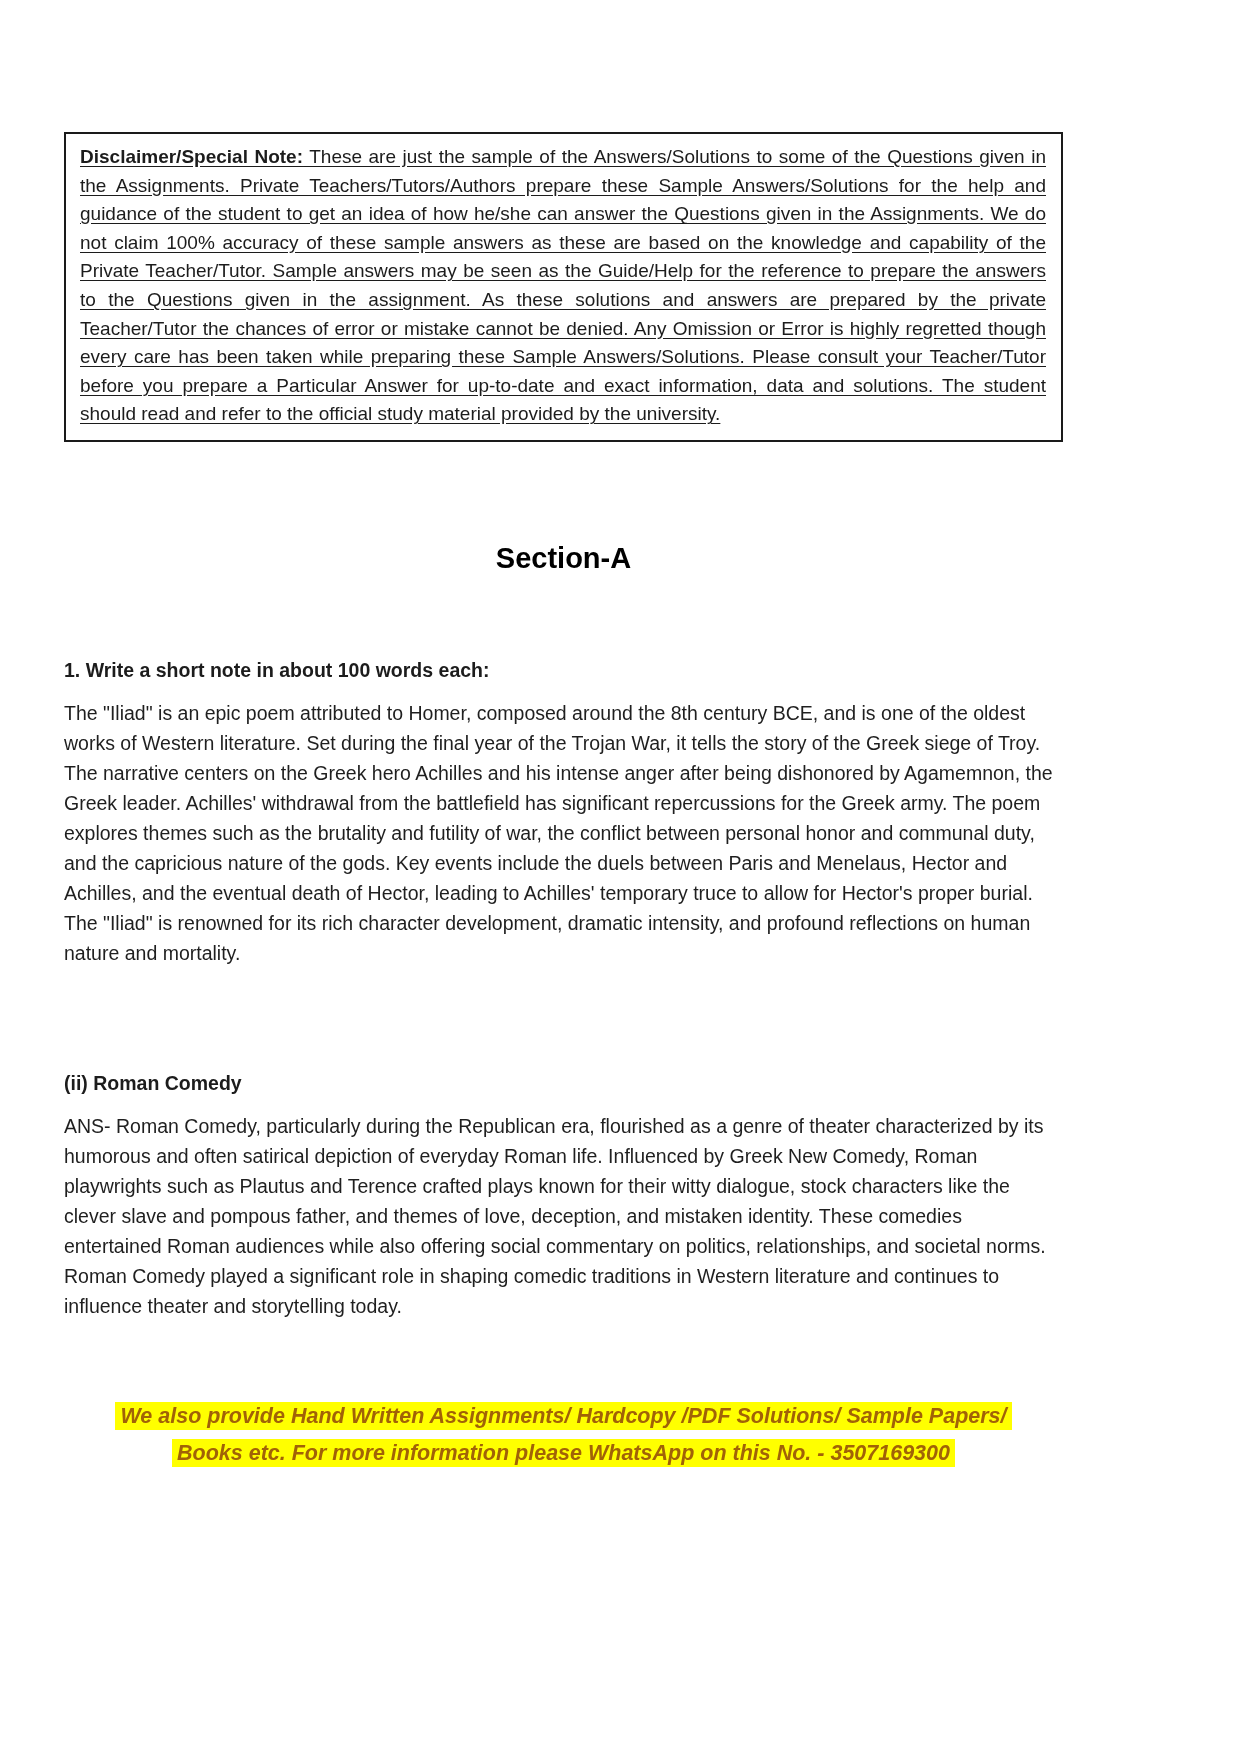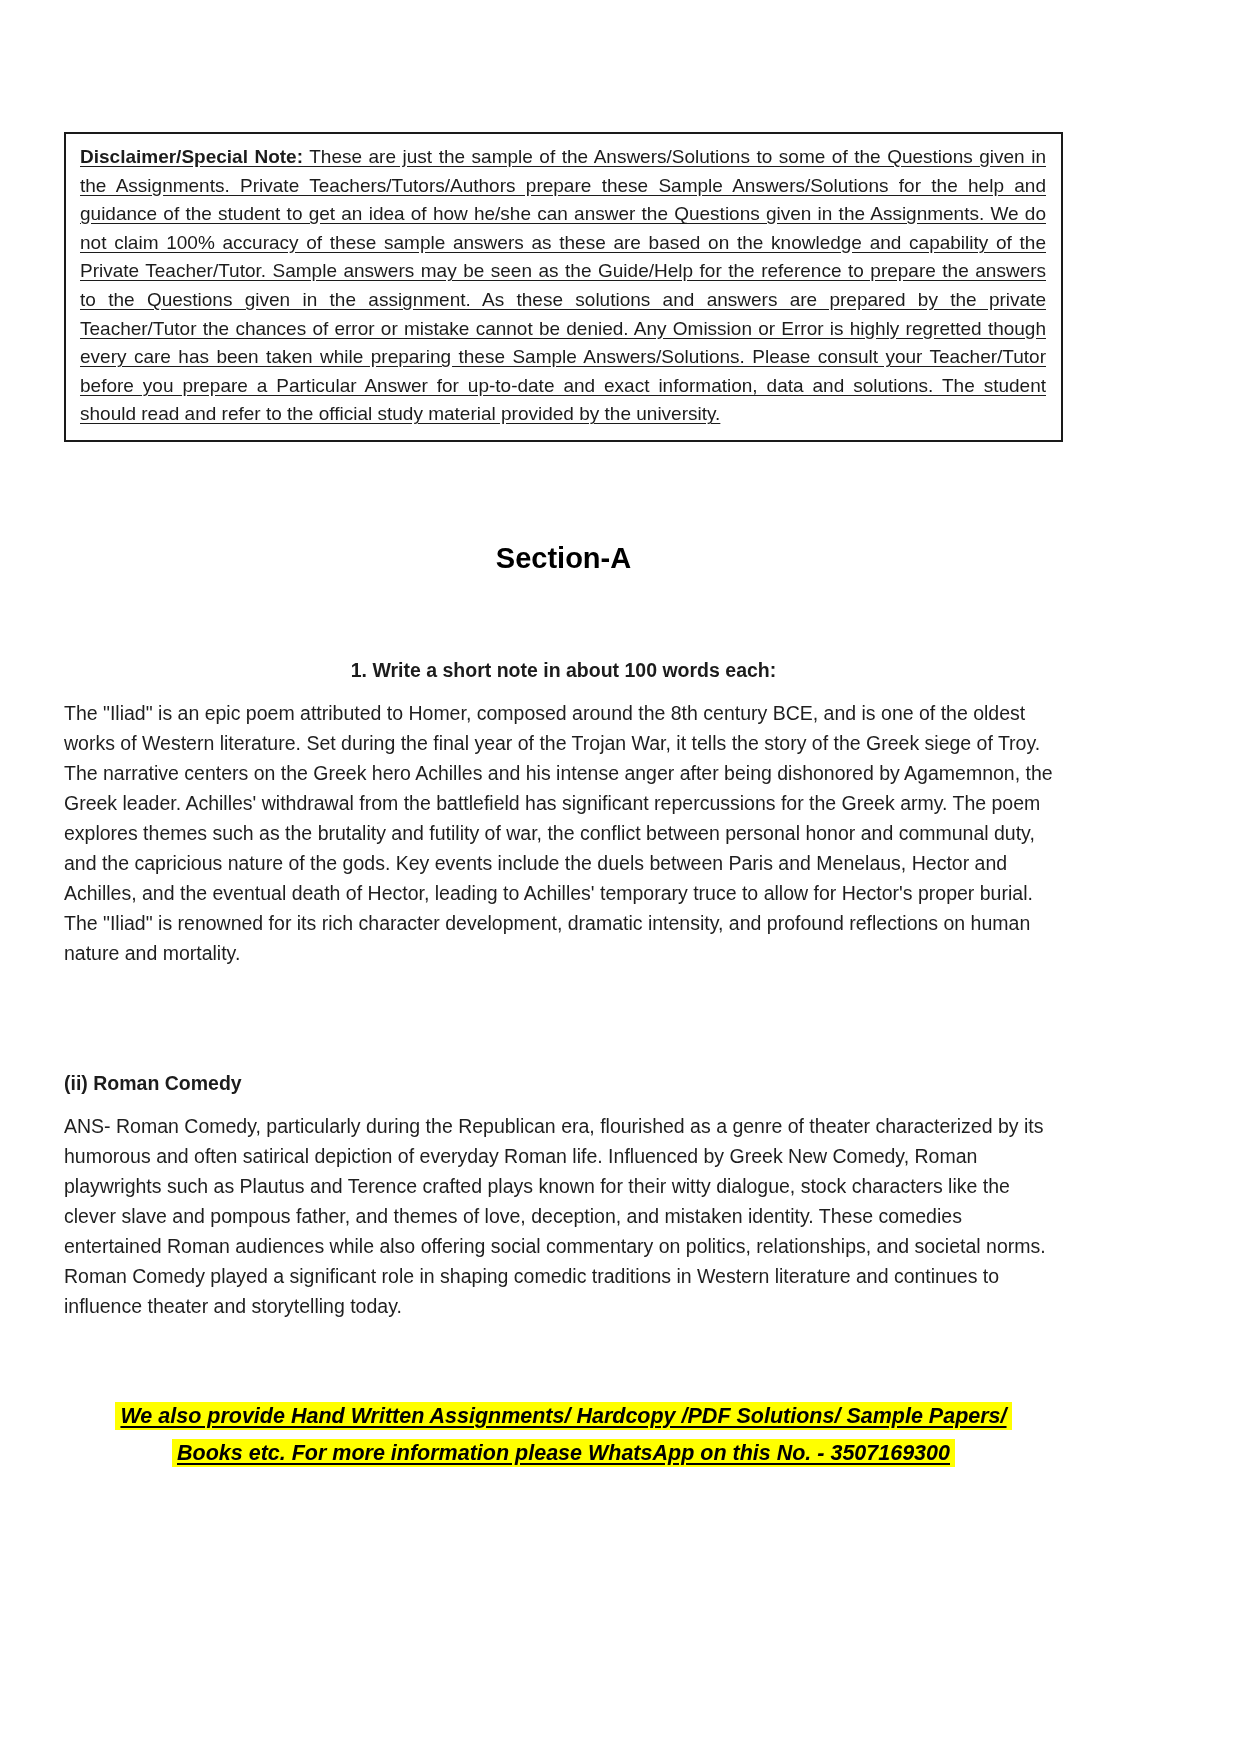--- a/index.html
+++ b/index.html
@@ -38,21 +38,20 @@
     margin-top: 100px;
     text-align: center;
     font-size: 29px;
     font-weight: 700;
     color: #000000;
   }
   .q-heading {
     margin-top: 84px;
     font-size: 19.5px;
     font-weight: 700;
-    text-align: center;
   }
   .sub-heading {
     margin-top: 25px;
     font-size: 19.5px;
     font-weight: 700;
   }
   .sub-heading.part-ii {
     margin-top: 104px;
   }
   .body-text {
@@ -67,22 +66,21 @@
     margin-top: 80px;
     text-align: center;
     font-size: 21.5px;
     font-weight: 700;
     font-style: italic;
     line-height: 30px;
   }
   .footer-line { margin-top: 7px; }
   .footer .hl {
     background: #ffff00;
-    color: #000000;
-    text-decoration: underline;
+    color: #a16207;
     text-underline-offset: 3px;
     padding: 2px 5px;
   }
 </style>
 </head>
 <body>
 
 <div class="page">
   <div class="content">
 

